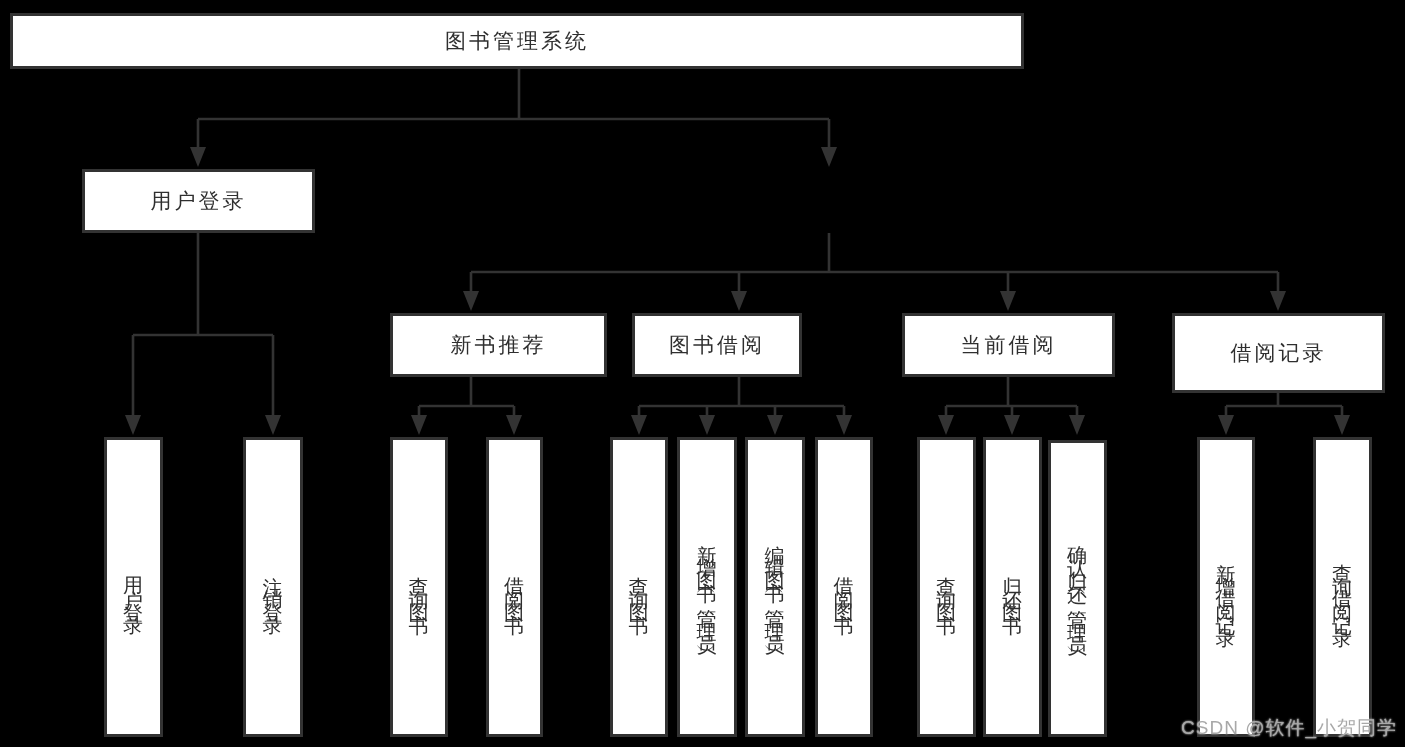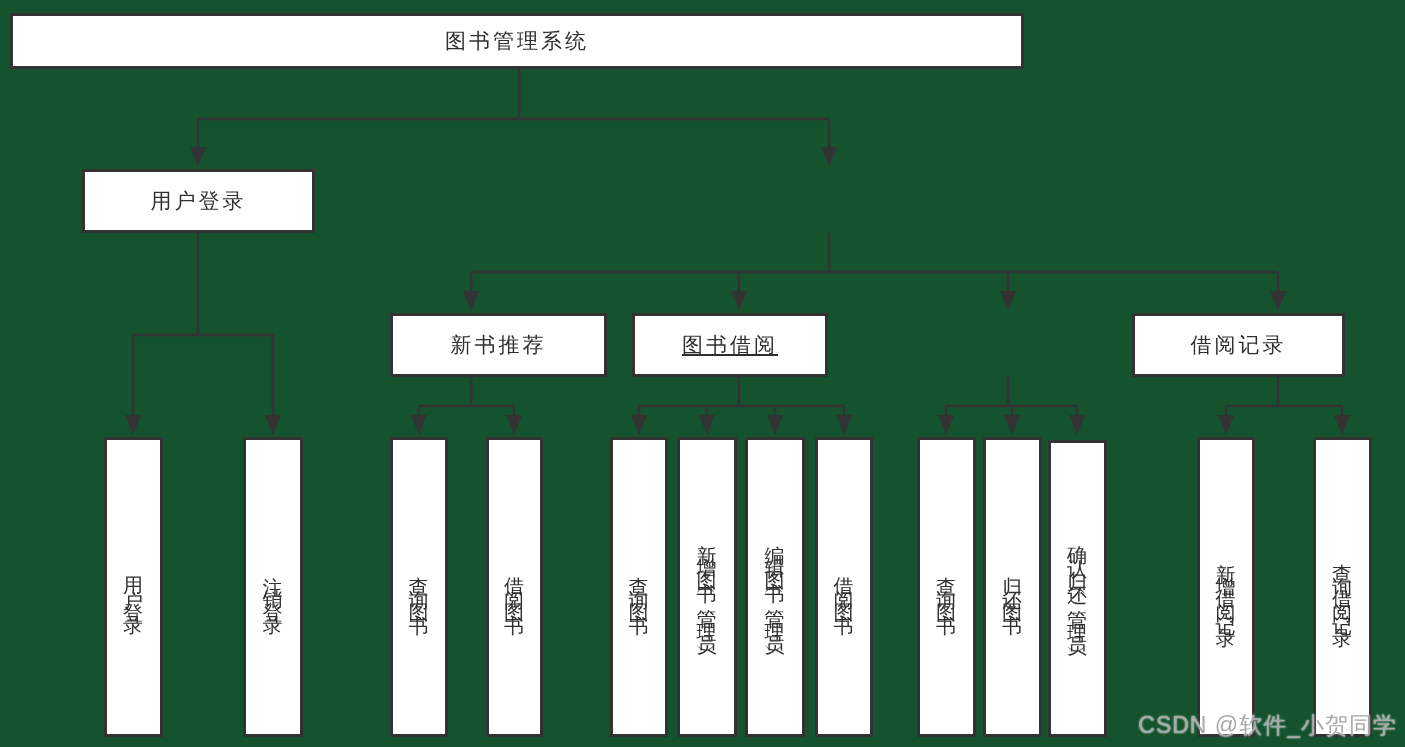--- a/index.html
+++ b/index.html
@@ -1,21 +1,21 @@
 <!DOCTYPE html>
 <html><head>
 <meta charset="utf-8">
 <title>图书管理系统</title>
 <style>
   html, body { margin: 0; padding: 0; background: #ffffff; }
   .stage {
     position: relative;
     width: 1405px;
     height: 747px;
-    background: #14532d;
+    background: #000000;
     overflow: hidden;
     font-family: "Liberation Sans", "DejaVu Sans", sans-serif;
     color: #2f2f2f;
   }
   .connectors {
     position: absolute;
     left: 0; top: 0;
     width: 1405px; height: 747px;
     pointer-events: none;
   }
@@ -36,21 +36,21 @@
     text-orientation: mixed;
     font-size: 20px;
     letter-spacing: 13px;
     line-height: 1;
     white-space: nowrap;
   }
   .watermark {
     position: absolute;
     right: 8px;
     bottom: 6px;
-    font-size: 23px;
+    font-size: 19px;
     letter-spacing: 1px;
     color: #a8a8a8;
     text-shadow: 0 0 2px #ffffff;
     z-index: 3;
   }
 </style>
 </head>
 <body>
 
 <div class="stage">
@@ -93,22 +93,23 @@
       <path d="M1218,415 L1234,415 L1226,435 Z"></path>
       <path d="M1334,415 L1350,415 L1342,435 Z"></path>
     </g>
   </svg>
 
   <div class="box" style="left:10px; top:13px; width:1014px; height:56px;">图书管理系统</div>
 
   <div class="box" style="left:82px; top:169px; width:233px; height:64px;">用户登录</div>
 
   <div class="box" style="left:363px; top:313px; width:217px; height:64px;margin-left:27px;">新书推荐</div>
-  <div class="box" style="left:632px; top:313px; width:196px; height:64px;text-decoration:underline;">图书借阅</div>
-  <div class="box" style="left:1132px; top:313px; width:213px; height:64px;">借阅记录</div>
+  <div class="box" style="left:632px; top:313px; width:170px; height:64px;">图书借阅</div>
+  <div class="box" style="left:902px; top:313px; width:213px; height:64px;">当前借阅</div>
+  <div class="box" style="left:1172px; top:313px; width:213px; height:80px;">借阅记录</div>
 
   <div class="box leaf" style="left:104px; top:437px; width:59px; height:300px;">
     <span class="vtext">用户登录</span>
   </div>
   <div class="box leaf" style="left:243px; top:437px; width:60px; height:300px;">
     <span class="vtext">注销登录</span>
   </div>
 
   <div class="box leaf" style="left:390px; top:437px; width:58px; height:300px;">
     <span class="vtext">查询图书</span>

